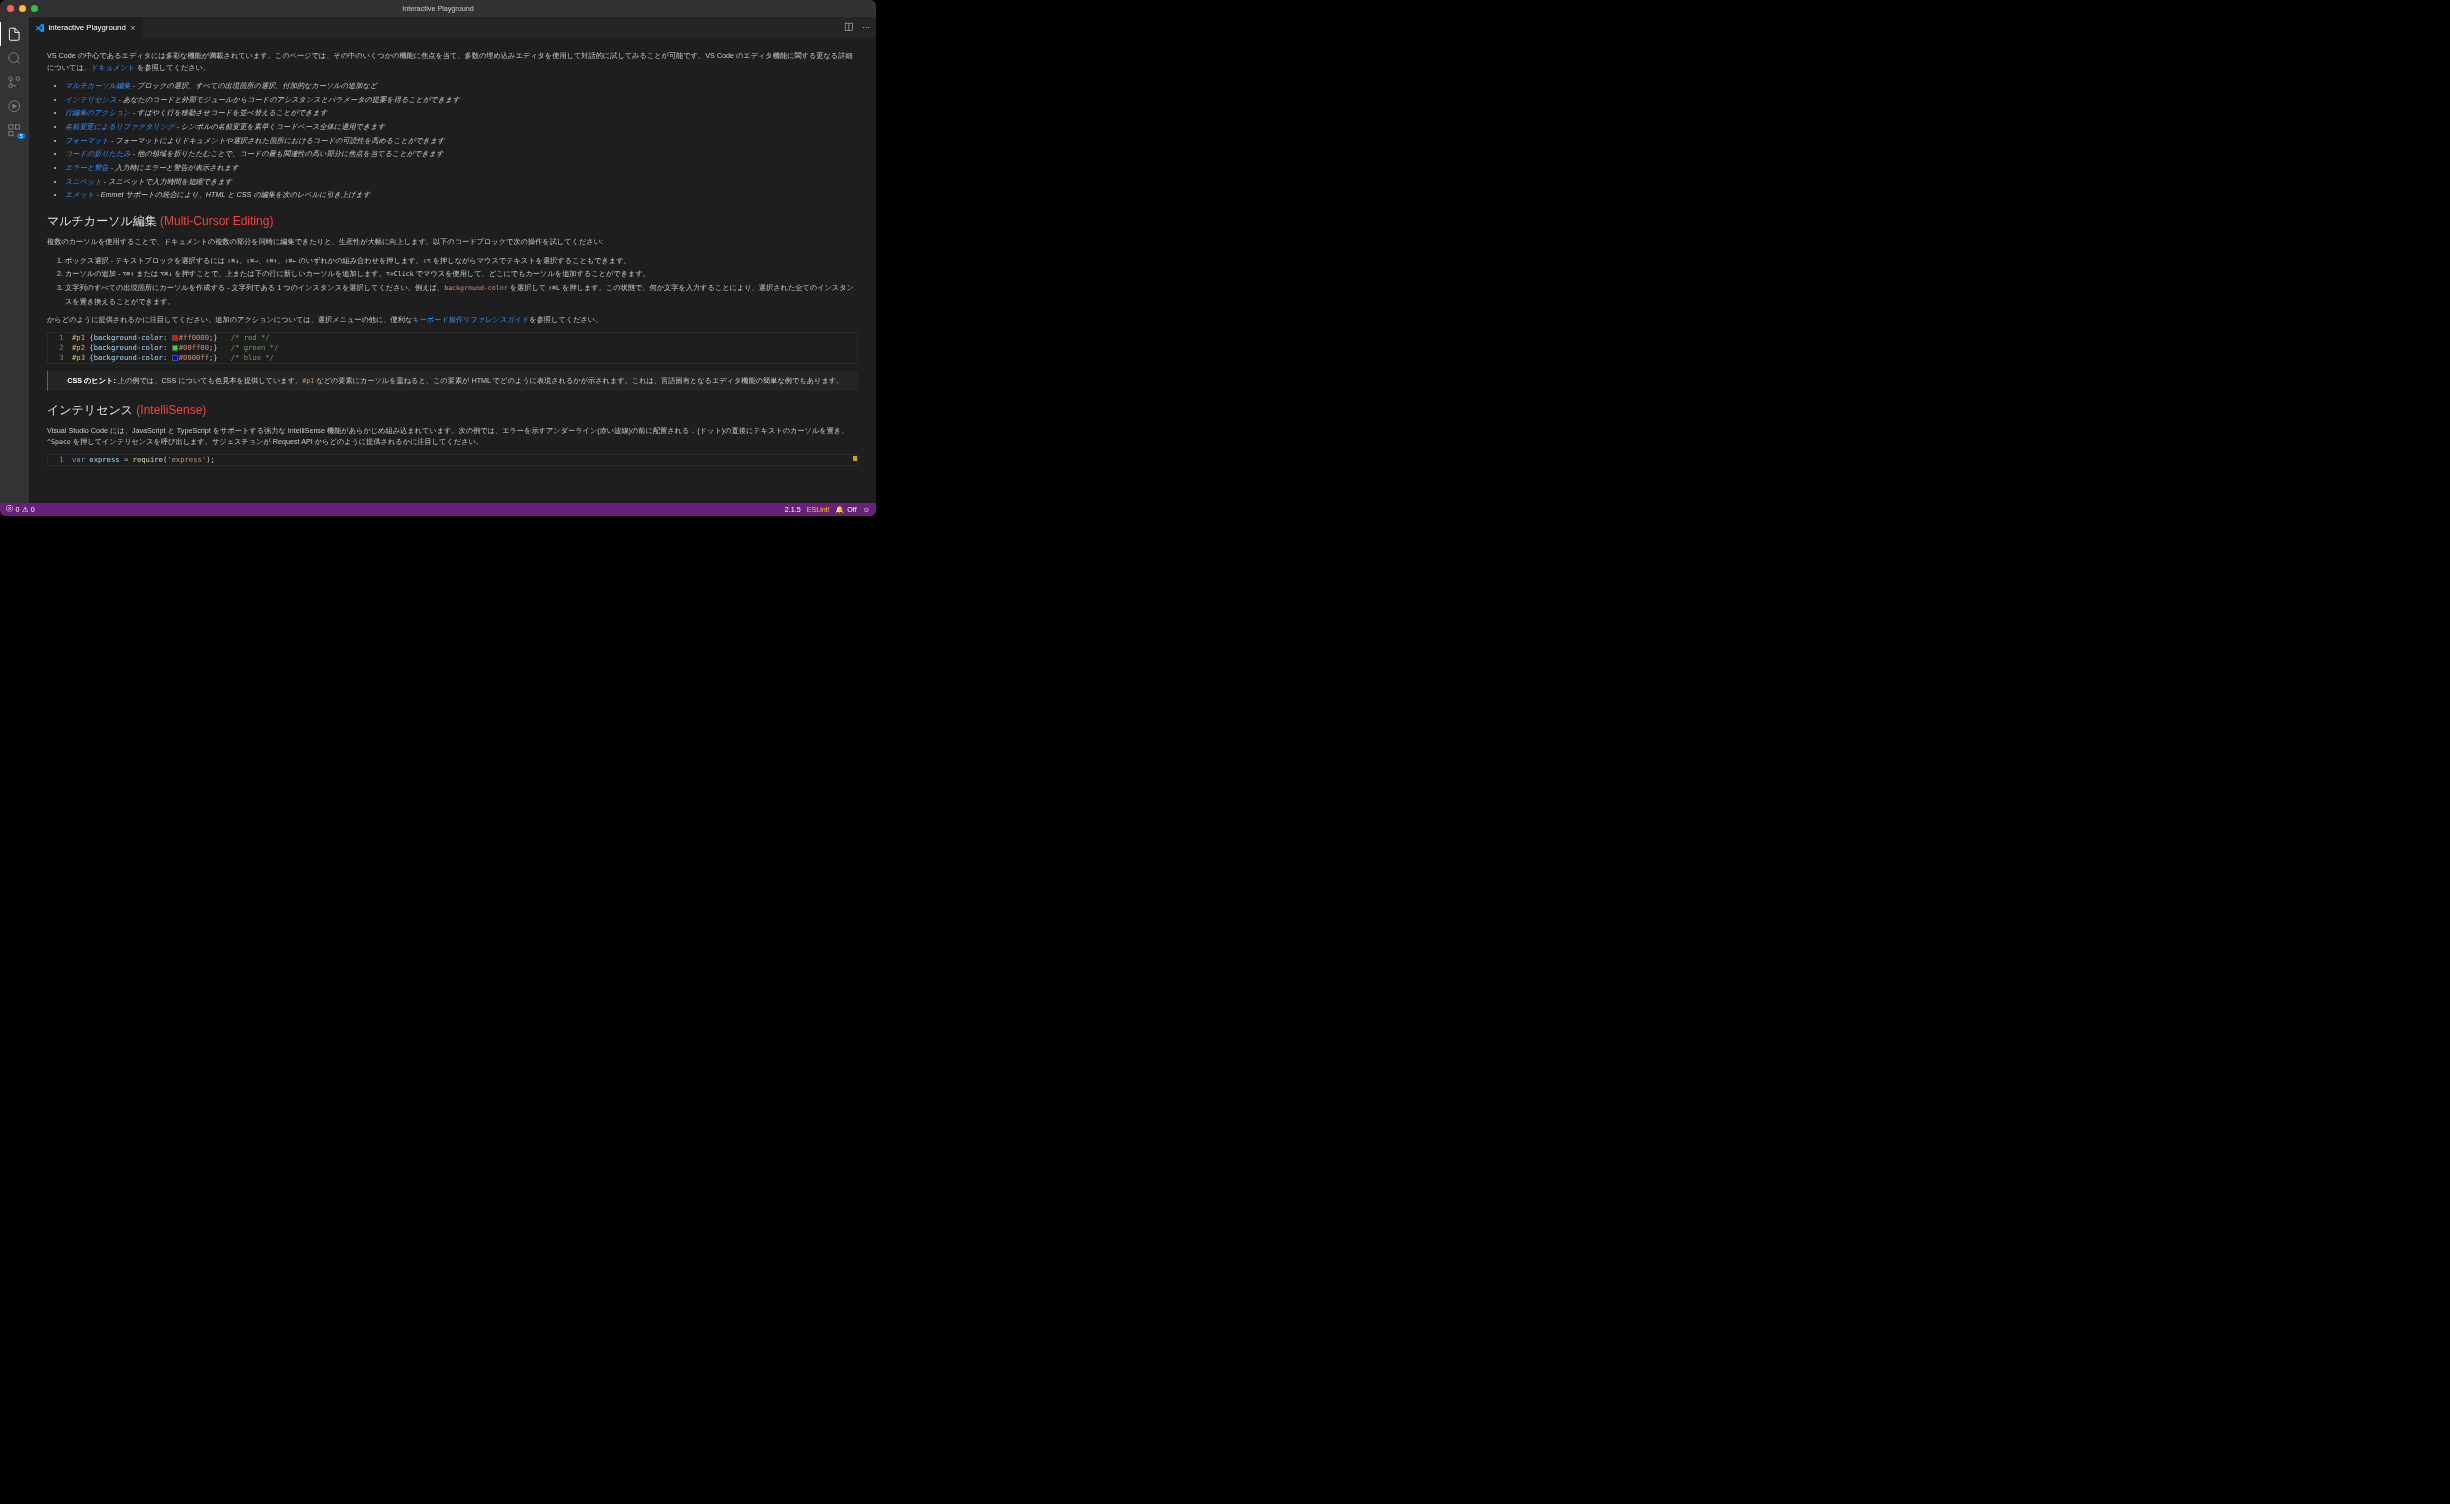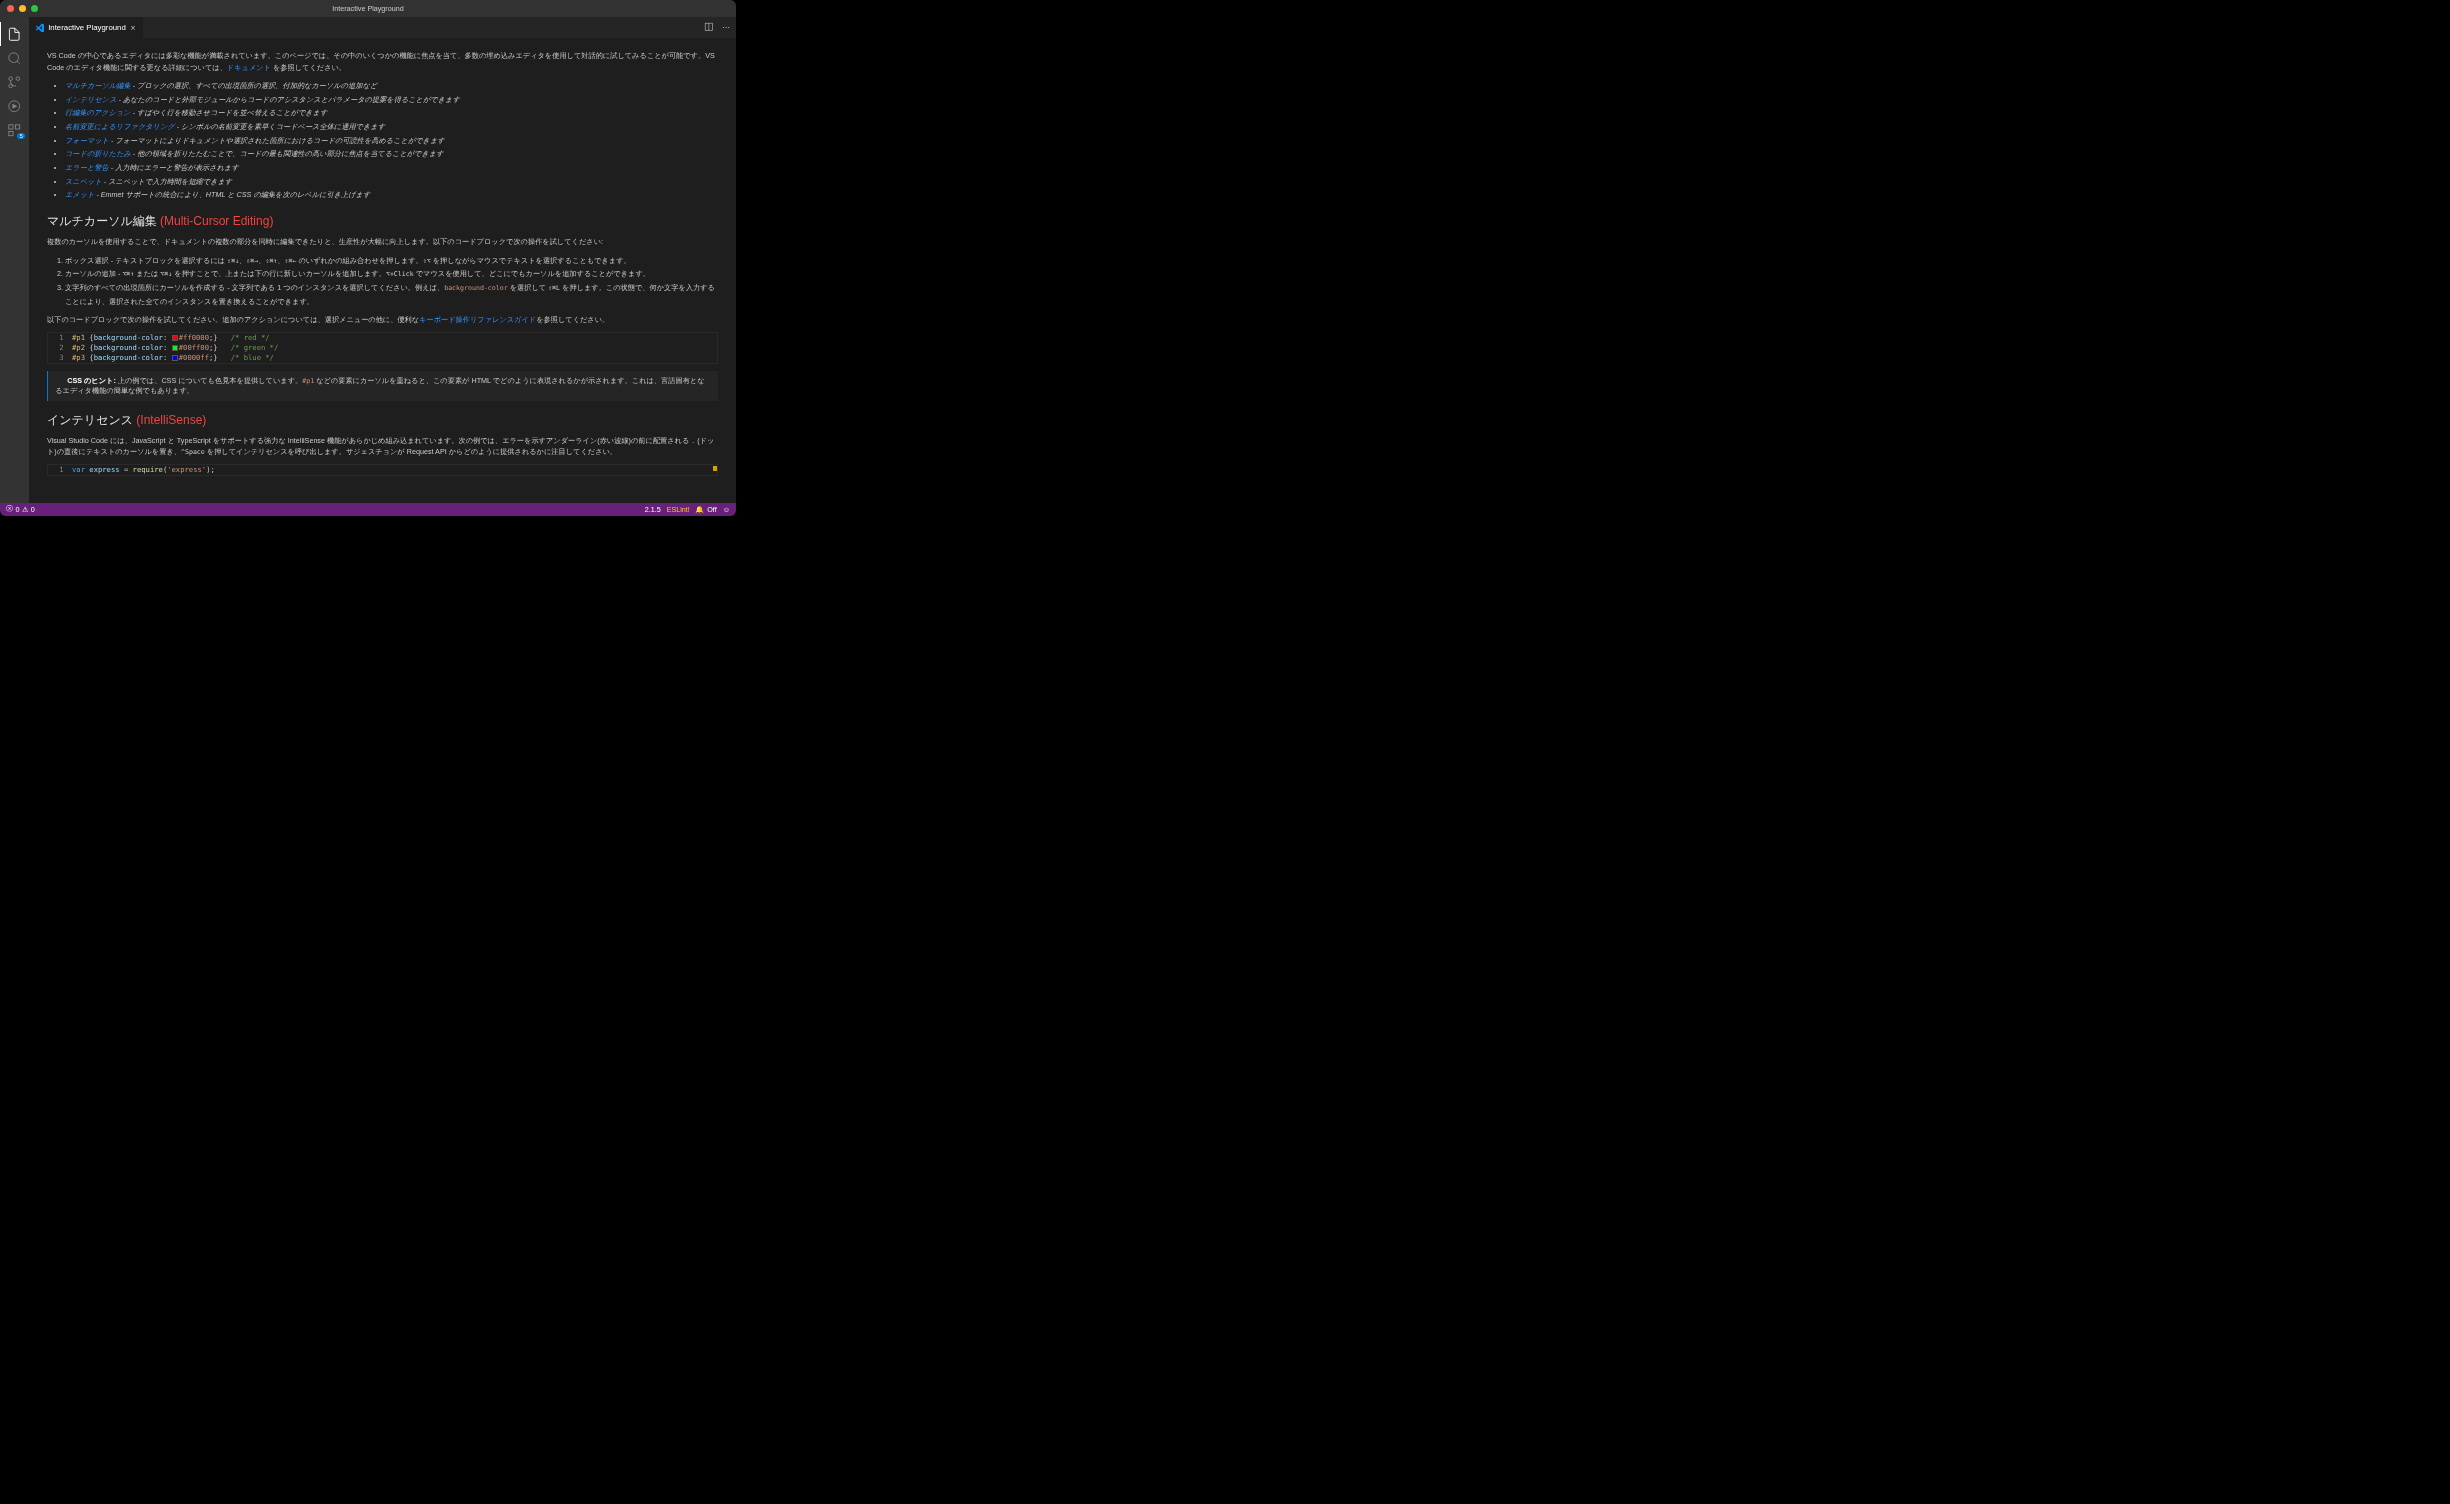--- a/index.html
+++ b/index.html
@@ -4,21 +4,21 @@
 <style>
 * { margin: 0; padding: 0; box-sizing: border-box; }
 body {
   font-family: -apple-system, BlinkMacSystemFont, "Segoe UI", sans-serif;
   background: #000;
   color: #cccccc;
   font-size: 7.8px;
   overflow: hidden;
 }
 .window {
-  width: 736px;
+  width: 876px;
   height: 516px;
   background: #1e1e1e;
   border-radius: 6px;
   overflow: hidden;
   display: flex;
   flex-direction: column;
   position: relative;
 }
 .titlebar {
   height: 17px;
@@ -382,21 +382,21 @@
         <h2 class="section-heading">
           <span>マルチカーソル編集</span><span class="sub-en"> (Multi-Cursor Editing)</span>
         </h2>
         <p class="para">複数のカーソルを使用することで、ドキュメントの複数の部分を同時に編集できたりと、生産性が大幅に向上します。以下のコードブロックで次の操作を試してください:</p>
         <ol class="num-list">
           <li><span>ボックス選択 - テキストブロックを選択するには </span><span class="kbd">⇧⌘↓</span><span>、</span><span class="kbd">⇧⌘→</span><span>、</span><span class="kbd">⇧⌘↑</span><span>、</span><span class="kbd">⇧⌘←</span><span> のいずれかの組み合わせを押します。</span><span class="kbd">⇧⌥</span><span> を押しながらマウスでテキストを選択することもできます。</span></li>
           <li><span>カーソルの追加 - </span><span class="kbd">⌥⌘↑</span><span> または </span><span class="kbd">⌥⌘↓</span><span> を押すことで、上または下の行に新しいカーソルを追加します。</span><span class="kbd">⌥+Click</span><span> でマウスを使用して、どこにでもカーソルを追加することができます。</span></li>
           <li><span>文字列のすべての出現箇所にカーソルを作成する - 文字列である 1 つのインスタンスを選択してください。例えば、</span><span class="code-inline">background-color</span><span> を選択して </span><span class="kbd">⇧⌘L</span><span> を押します。この状態で、何か文字を入力することにより、選択された全てのインスタンスを置き換えることができます。</span></li>
         </ol>
         <p class="para">
-          <span>以下のコードブロックで次の操作を試してください。追加のアクションについては、</span><span>選択メニュー</span><span>の他に、便利な</span><span class="link">キーボード操作リファレンスガイド</span><span>を参照してください。</span>
+          <span>からどのように提供されるかに注目してください。追加のアクションについては、</span><span>選択メニュー</span><span>の他に、便利な</span><span class="link">キーボード操作リファレンスガイド</span><span>を参照してください。</span>
         </p>
 
         <div class="code-block">
           <div class="code-line">
               <span class="gutter">1</span>
               <span class="code-content"><span class="tok-sel">#p1</span> <span class="tok-punc">{</span><span class="tok-prop">background-color</span><span class="tok-punc">:</span> <span class="color-swatch" style="background:#ff0000"></span><span class="tok-str">#ff0000</span><span class="tok-punc">;}</span>   <span class="tok-comment">/* red */</span></span>
             </div>
           <div class="code-line">
               <span class="gutter">2</span>
               <span class="code-content"><span class="tok-sel">#p2</span> <span class="tok-punc">{</span><span class="tok-prop">background-color</span><span class="tok-punc">:</span> <span class="color-swatch" style="background:#00ff00"></span><span class="tok-str">#00ff00</span><span class="tok-punc">;}</span>   <span class="tok-comment">/* green */</span></span>

